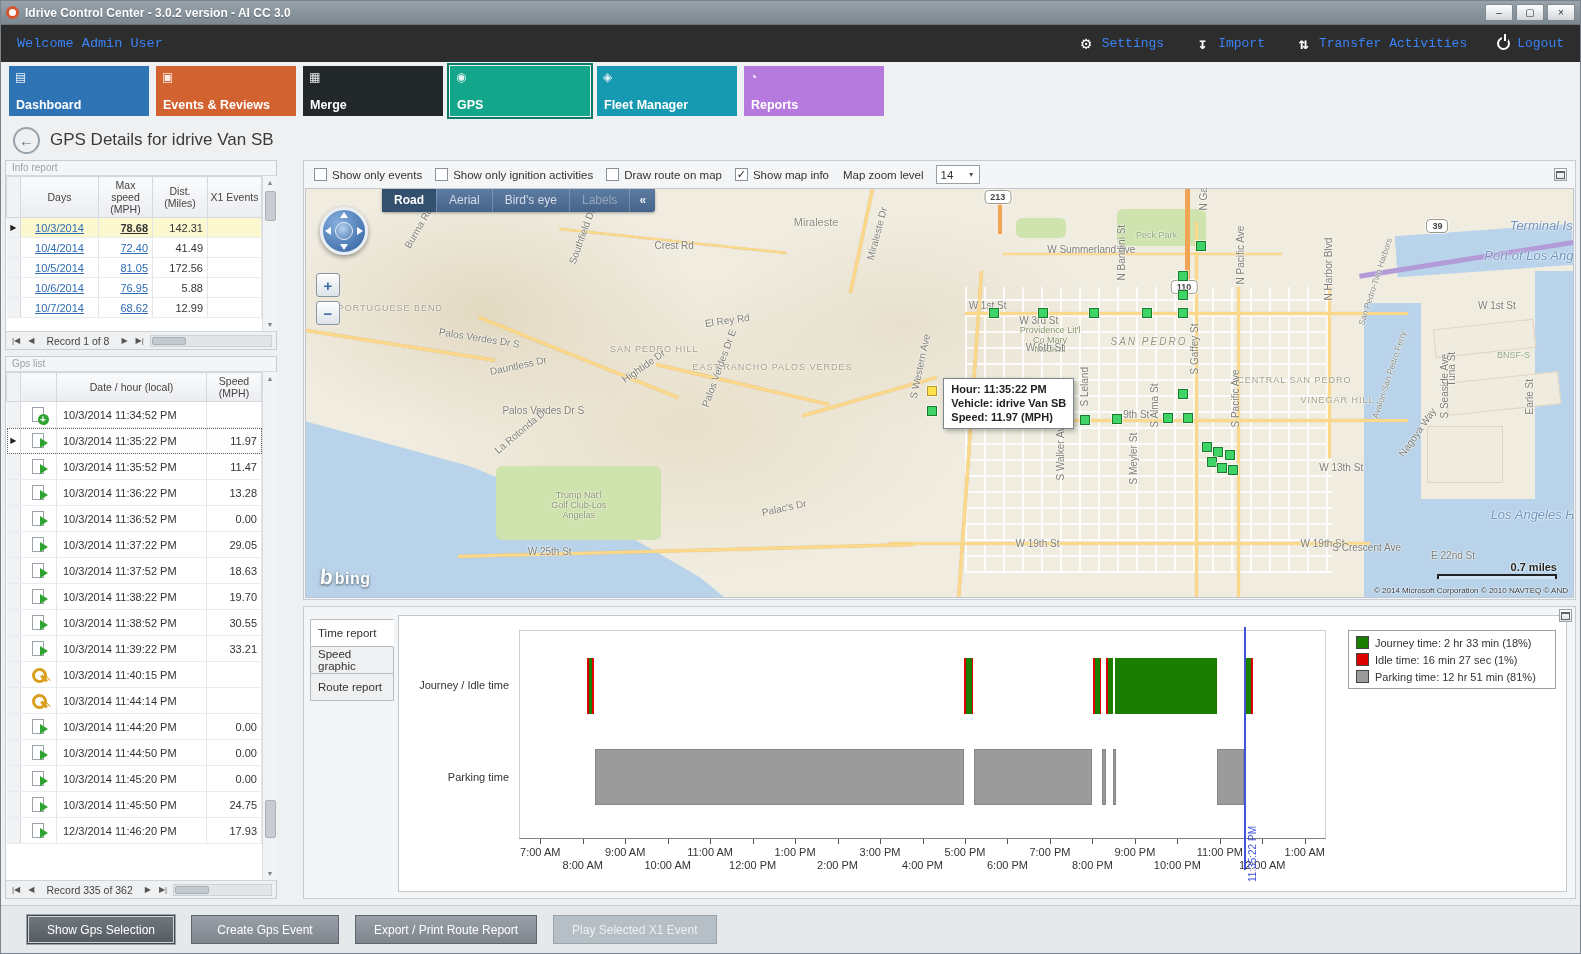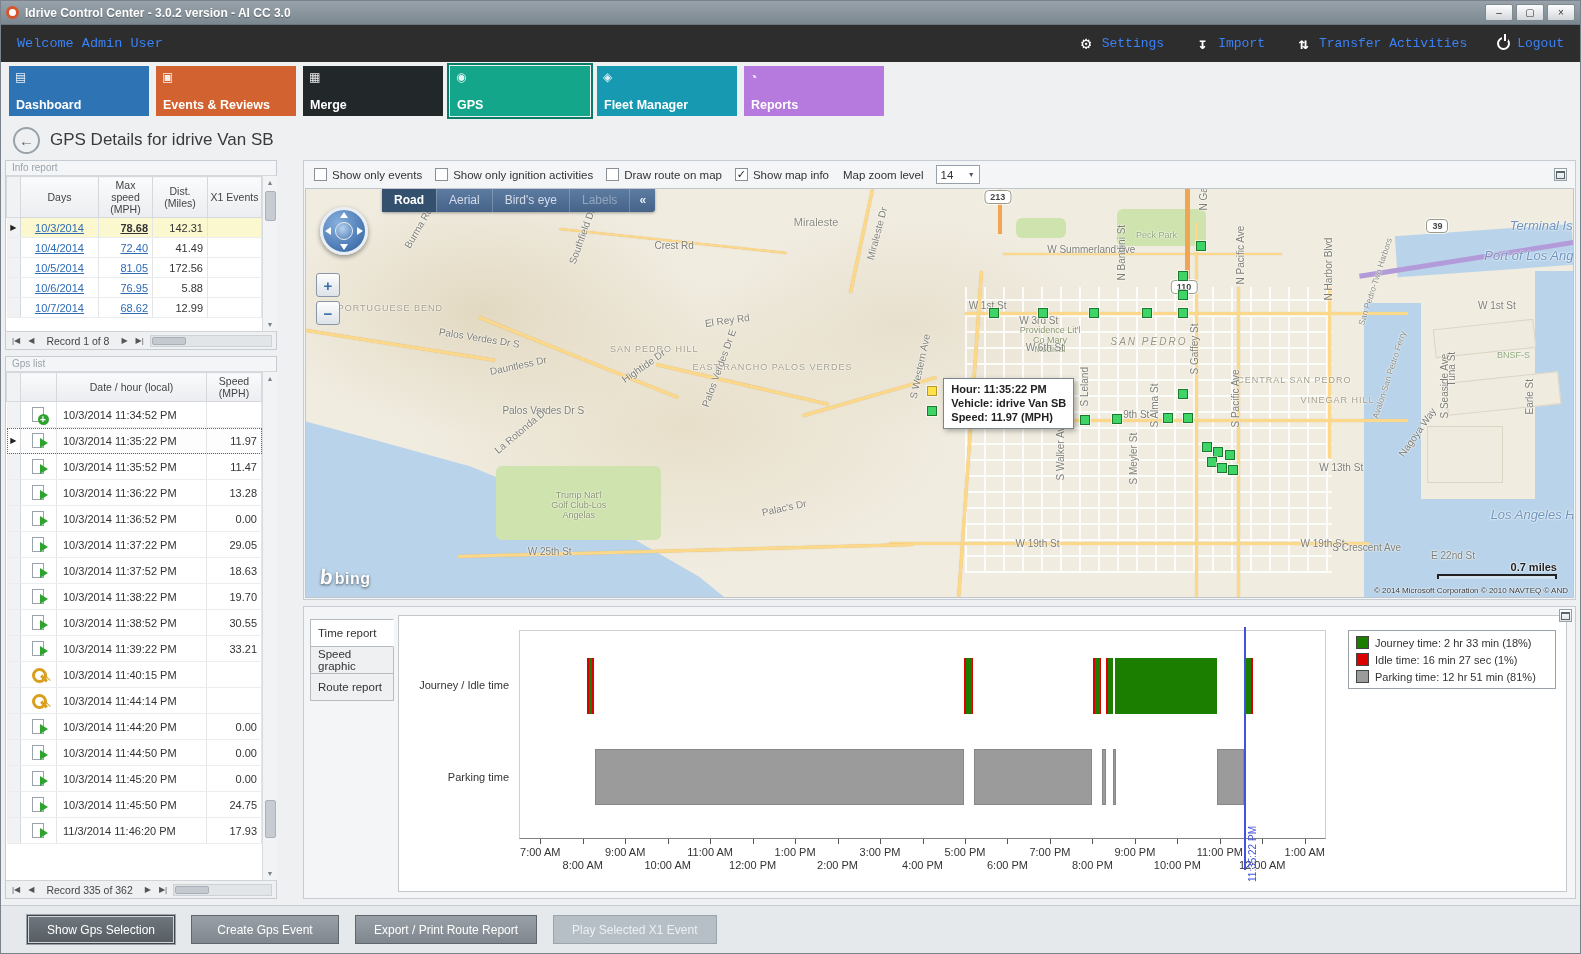--- a/index.html
+++ b/index.html
@@ -463,21 +463,21 @@
                 </tr>
                 <tr>
                   <td class="indic"></td>
                   <td class="c-icon"><span class="gicon g-gps-point"></span></td>
                   <td class="c-date">10/3/2014 11:45:50 PM</td>
                   <td class="c-num">24.75</td>
                 </tr>
                 <tr>
                   <td class="indic"></td>
                   <td class="c-icon"><span class="gicon g-gps-point"></span></td>
-                  <td class="c-date">11/3/2014 11:46:20 PM</td>
+                  <td class="c-date">12/3/2014 11:46:20 PM</td>
                   <td class="c-num">17.93</td>
                 </tr>
               </tbody>
           </table>
           <div class="vscroll" style="margin-left:auto">
             <span class="vs-up">▲</span>
             <span class="vs-track">
                 <span class="vs-thumb" style="top:86%"></span>
               </span>
             <span class="vs-down">▼</span>

